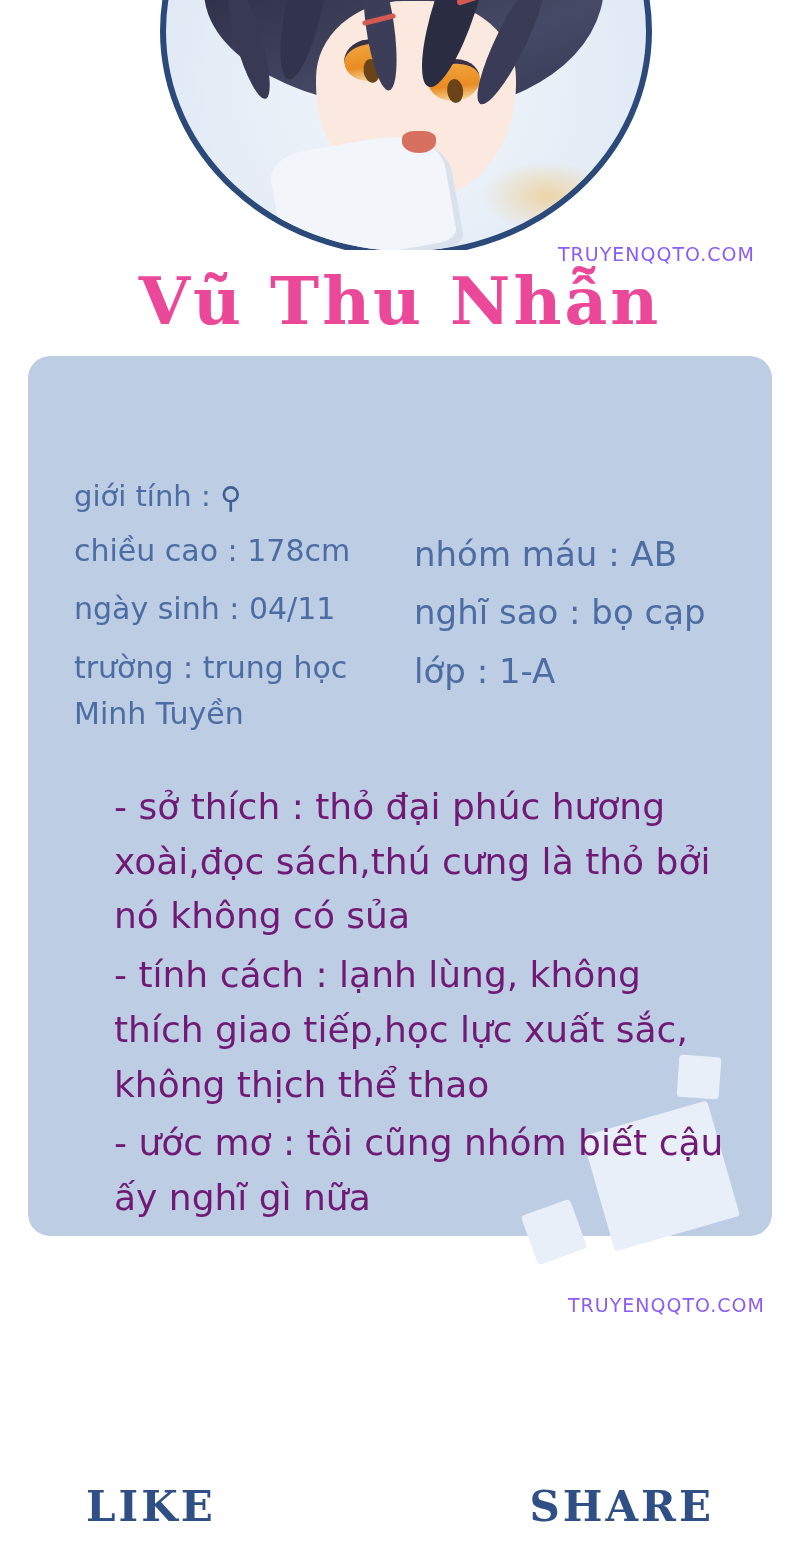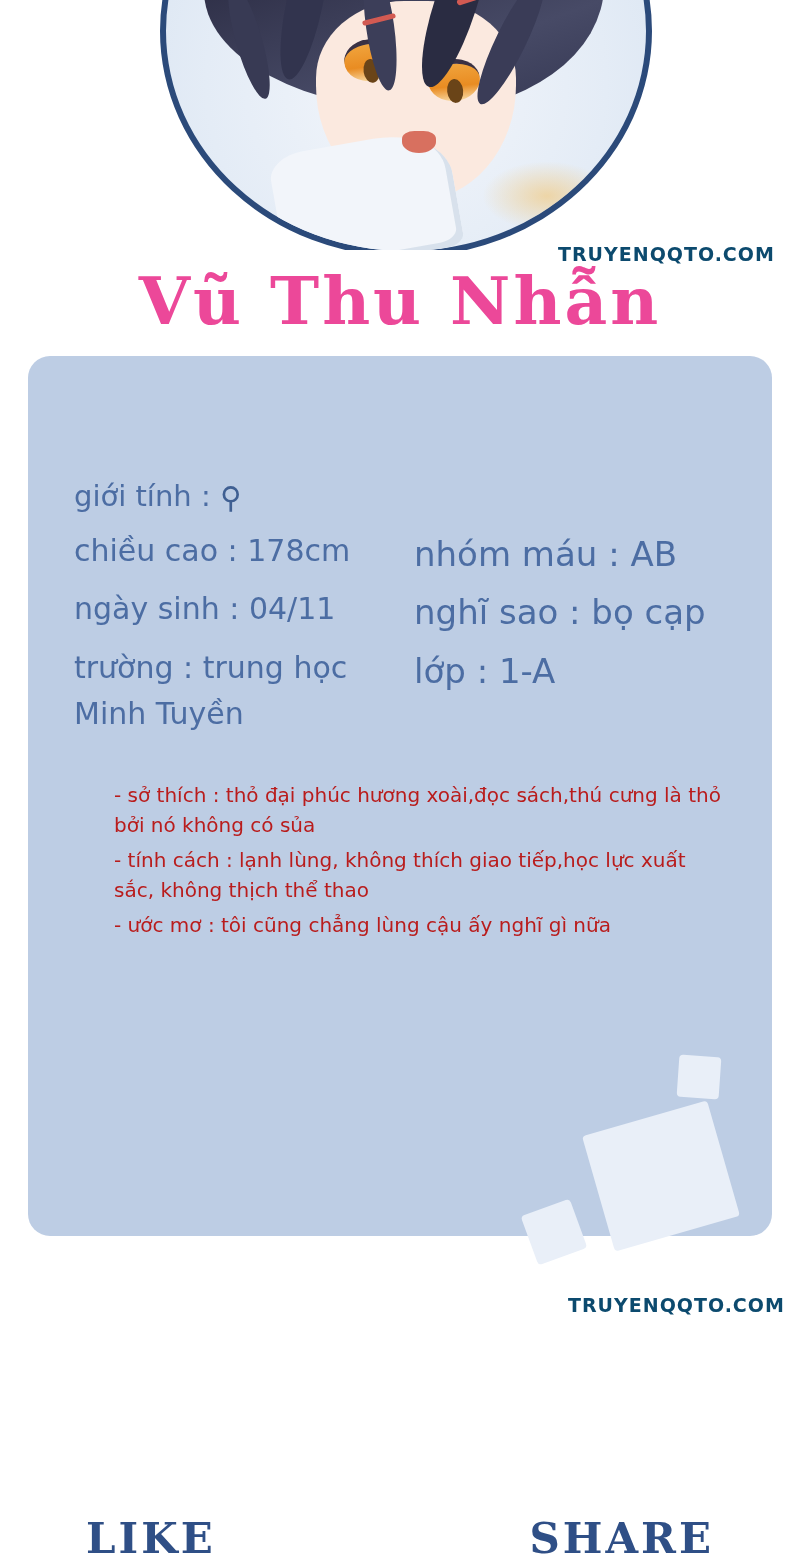--- a/index.html
+++ b/index.html
@@ -116,23 +116,23 @@
     right: 34px;
     bottom: 20px;
     width: 130px;
     height: 70px;
     background: radial-gradient(ellipse at center, rgba(240,205,140,.75) 0%, rgba(240,205,140,0) 70%);
   }
 
   
   .watermark {
     position: absolute;
-    color: #0c4a6e;
+    color: #8b5cf6;
     font-family: "DejaVu Sans", sans-serif;
-    font-weight: bold;
+    font-weight: normal;
     font-size: 19px;
     letter-spacing: 1px;
   }
   .wm-top { left: 558px; top: 243px; }
   .wm-bottom { left: 568px; top: 1294px; }
 
   
   .name-title {
     position: absolute;
     left: 0;
@@ -209,40 +209,40 @@
     vertical-align: -2px;
   }
   .row-age .stat-left { font-size: 29px; }
   .row-age .stat-right { font-size: 33px; }
 
   .details {
     position: absolute;
     left: 58px;
     top: 424px;
     width: 640px;
-    color: #b91c1c;
-    font-size: 20px;
+    color: #701a75;
+    font-size: 36px;
     line-height: 1.52;
   }
   .details p {
     margin: 0 0 4px 0;
   }
   .details .dash {
     padding-left: 28px;
   }
 
   
   .footer {
     position: absolute;
     left: 0;
     top: 1420px;
     width: 800px;
     height: 143px;
     display: flex;
-    align-items: flex-end;
+    align-items: center;
     justify-content: space-between;
     padding: 30px 86px 0 86px;
     box-sizing: border-box;
   }
   .footer-btn {
     font-family: "DejaVu Serif", serif;
     font-weight: bold;
     font-size: 42px;
     color: #2f4f86;
     letter-spacing: 3px;
@@ -306,21 +306,21 @@
     </div>
     <div class="stat-row">
       <div class="stat-left">trường : trung học Minh Tuyền</div>
       <div class="stat-right">lớp : 1-A</div>
     </div>
   </div>
 
   <div class="details">
     <p class="dash">- sở thích : thỏ đại phúc hương xoài,đọc sách,thú cưng là thỏ bởi nó không có sủa</p>
     <p class="dash">- tính cách : lạnh lùng, không thích giao tiếp,học lực xuất sắc, không thịch thể thao</p>
-    <p class="dash">- ước mơ : tôi cũng chẳng lùng cậu ấy nghĩ gì nữa</p>
+    <p class="dash">- ước mơ : tôi cũng nhóm biết cậu ấy nghĩ gì nữa</p>
   </div>
 </div>
 
 <div class="watermark wm-bottom">TRUYENQQTO.COM</div>
 
 <div class="footer">
   <button class="footer-btn">LIKE</button>
   <button class="footer-btn">SHARE</button>
 </div>
 

